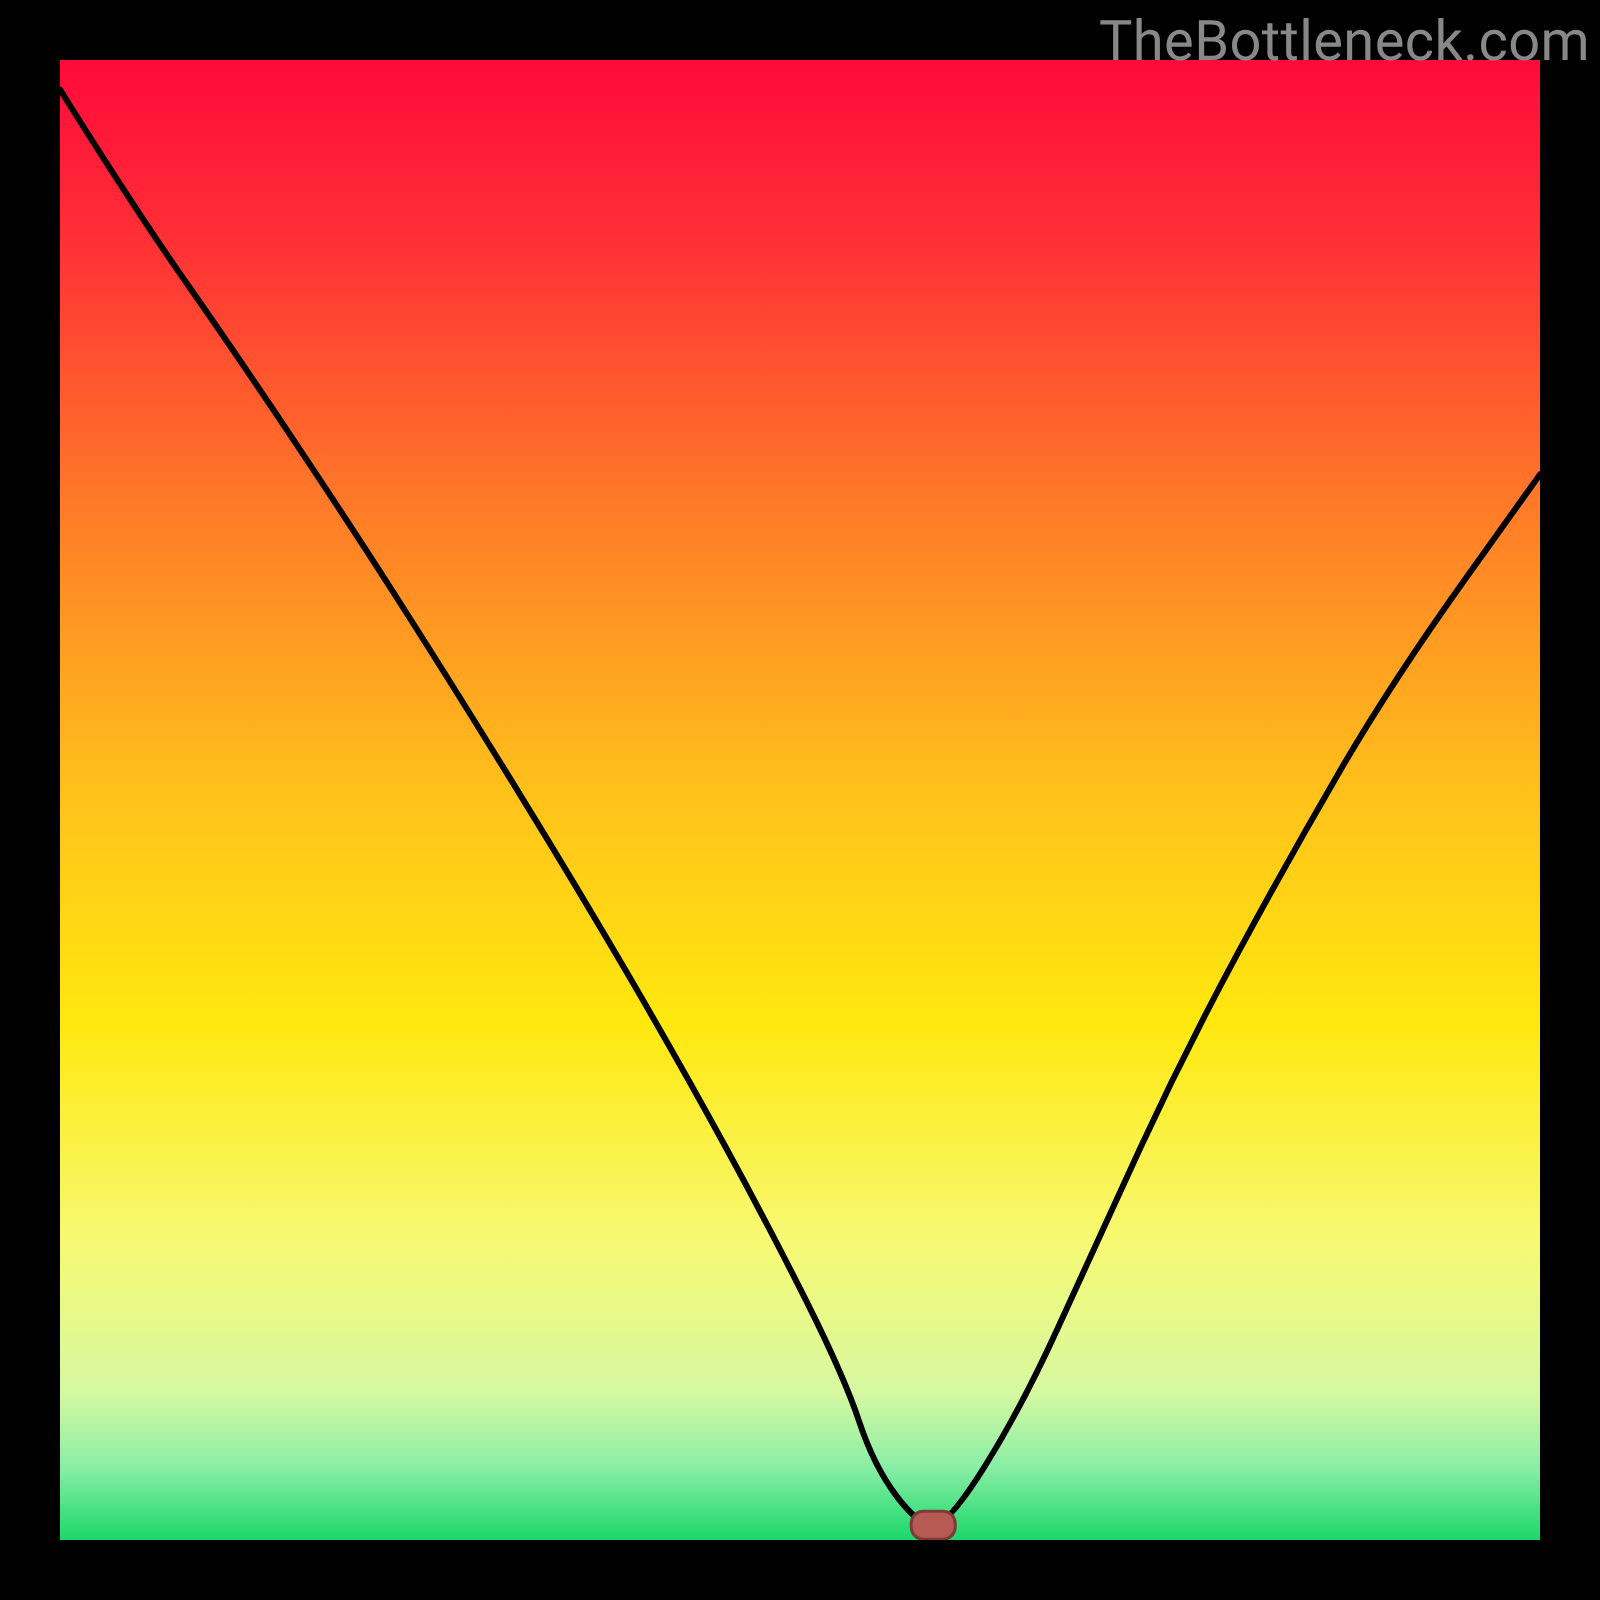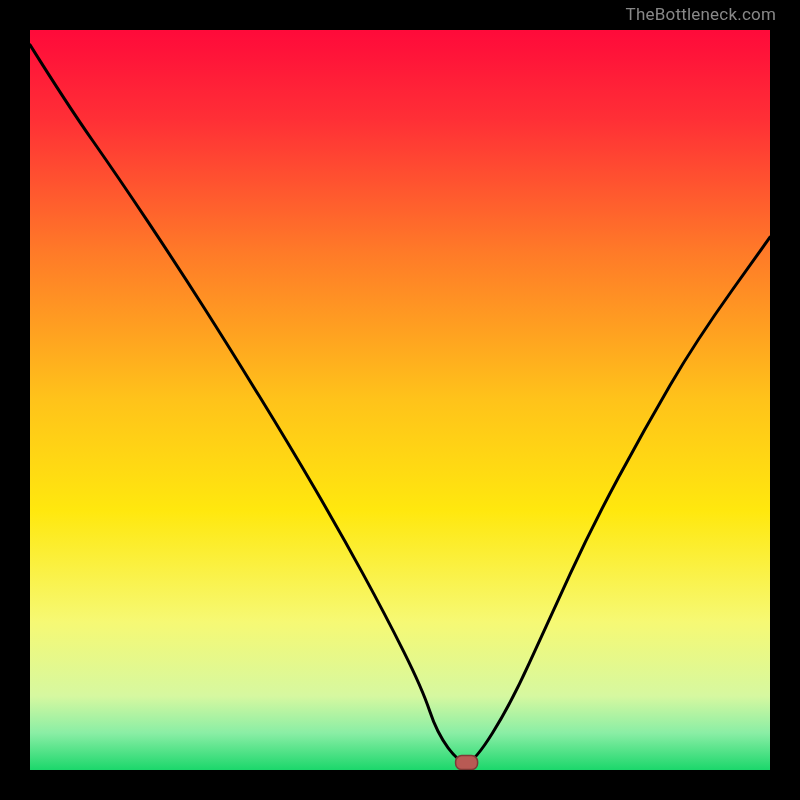--- a/index.html
+++ b/index.html
@@ -12,23 +12,23 @@
     font-family: -apple-system, BlinkMacSystemFont, "Segoe UI", Roboto, sans-serif;
   }
   .wrap {
     position: relative;
     width: 800px;
     height: 800px;
   }
   .attribution {
     position: absolute;
     top: 4px;
-    right: 24px;
+    right: 5px;
     color: #888;
-    font-size: 17px;
+    font-size: 28px;
     letter-spacing: 0.2px;
     z-index: 5;
     margin-left: 20px;
   }
   .frame {
     position: absolute;
     left: 30px;
     top: 30px;
     width: 740px;
     height: 740px;

